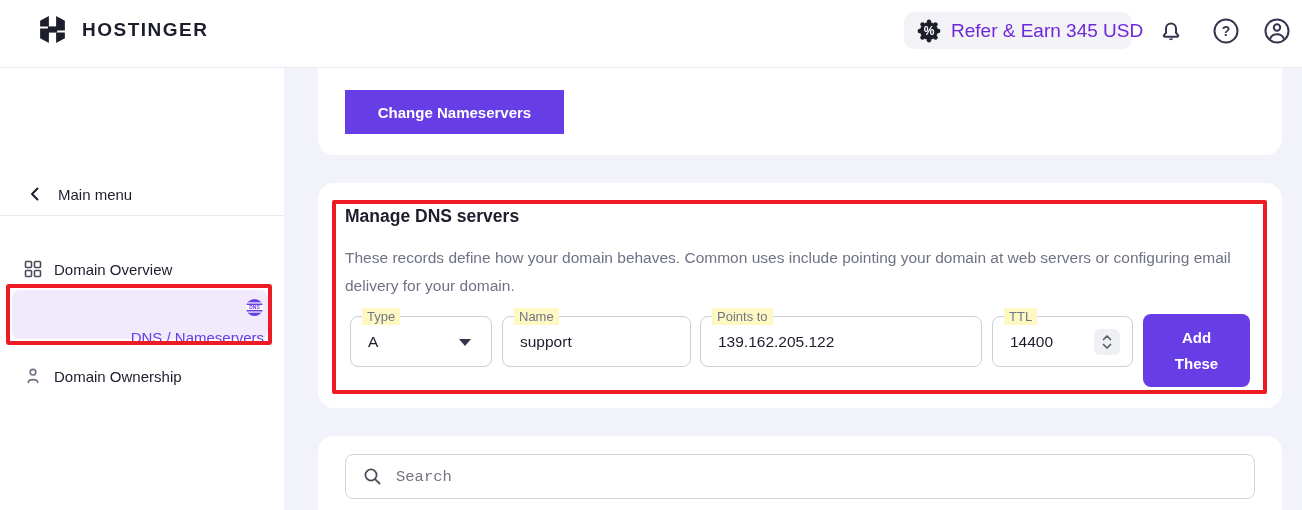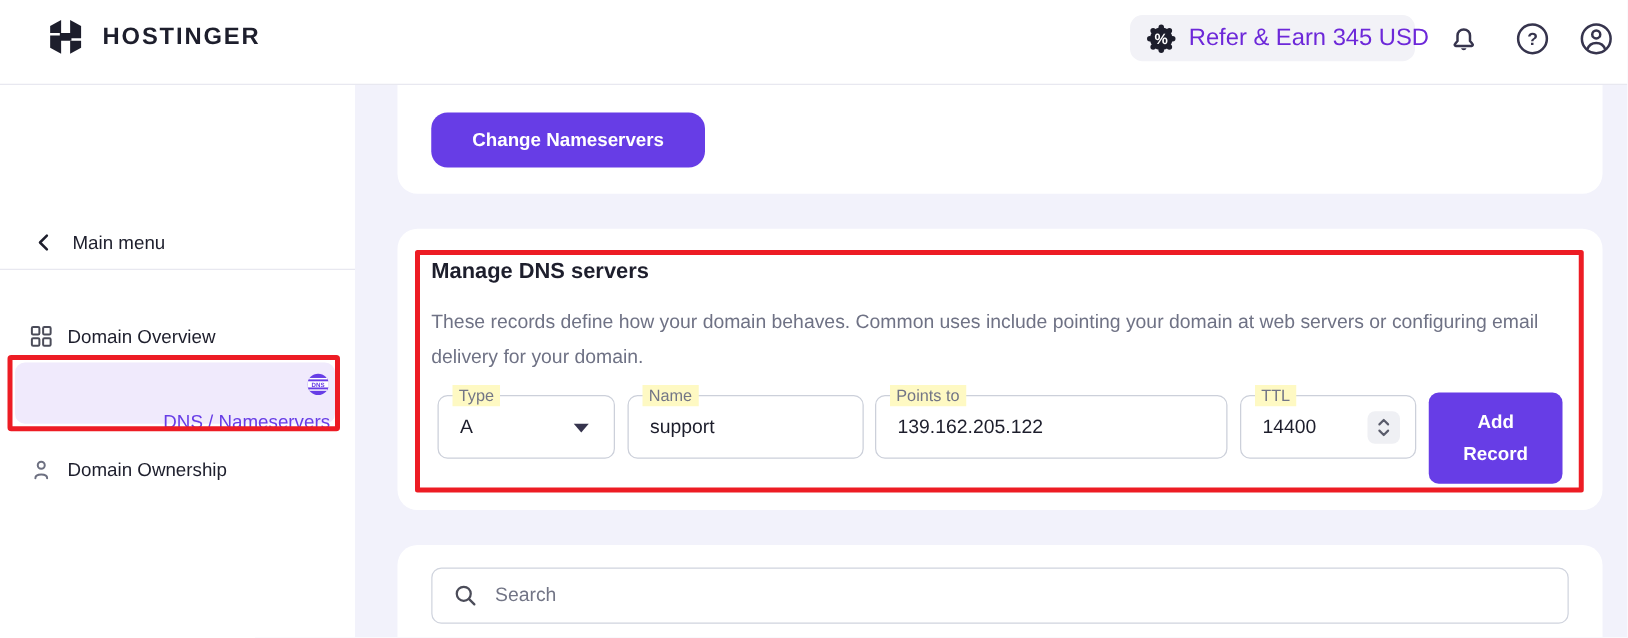--- a/index.html
+++ b/index.html
@@ -36,21 +36,21 @@
   .dns-active-bg { position:absolute; left:12px; top:222px; width:256px; height:49px;
                    background:#f0eafc; border-radius:8px; z-index:3; }
   .red-box-side { position:absolute; left:6px; top:216px; width:266px; height:61px;
                   border:4px solid #ed1c24; border-radius:3px; z-index:6; pointer-events:none; }
 
   
   .main-bg { position:absolute; left:284px; top:68px; width:1018px; height:442px; background:#f2f2fb; z-index:1; }
   .card { position:absolute; background:#fff; z-index:2; }
   .card-nameservers { left:318px; top:68px; width:964px; height:87px; border-radius:0 0 16px 16px; }
   .btn-change { position:absolute; left:27px; top:22px; width:219px; height:44px; background:#673de6;
-                border:none; border-radius:13px; color:#fff; font-family:inherit; font-size:15px;
+                border:none; border-radius:0; color:#fff; font-family:inherit; font-size:15px;
                 font-weight:700; cursor:pointer; }
   .card-dns { left:318px; top:183px; width:964px; height:225px; border-radius:16px; }
   .red-box-main { position:absolute; left:332px; top:200px; width:935px; height:194px;
                   border:4px solid #ed1c24; border-radius:2px; z-index:6; pointer-events:none; }
   .dns-title { position:absolute; left:27px; top:23px; font-size:17.5px; font-weight:700; color:#1d1e2c; }
   .dns-desc { position:absolute; left:27px; top:61px; width:892px; font-size:15.5px; color:#6f7285;
               line-height:27.5px; }
 
   .field { position:absolute; top:133px; height:51px; border:1px solid #ccd0da; border-radius:8px;
            background:#fff; }
@@ -71,21 +71,21 @@
              border-radius:6px; display:flex; align-items:center; justify-content:center; cursor:pointer; }
   .btn-add { position:absolute; left:825px; top:131px; width:107px; height:73px; background:#673de6;
              border:none; border-radius:8px; color:#fff; font-family:inherit; font-size:15px;
              font-weight:700; line-height:26px; cursor:pointer; padding:0 18px; text-align:center; }
 
   .card-search { left:318px; top:436px; width:964px; height:74px; border-radius:16px 16px 0 0; }
   .search-box { position:absolute; left:27px; top:18px; width:910px; height:45px;
                 border:1px solid #d0d4de; border-radius:8px; display:flex; align-items:center;
                 gap:14px; padding-left:17px; background:#fff; }
   .search-box input { flex:1; height:100%; border:none; outline:none; font-size:15.5px;
-                      font-family:Liberation Sans, sans-serif; color:#1d1e2c; background:transparent; }
+                      font-family:Liberation Mono, monospace; color:#1d1e2c; background:transparent; }
   .search-box input::placeholder { color:#727586; opacity:1; }
 
   svg { display:block; }
 </style>
 </head>
 <body>
 
 <div class="page">
 
   <div class="header">
@@ -228,21 +228,21 @@
       <span class="flabel">TTL</span>
       <input type="text" value="14400" style="">
       <div class="spinner">
         <svg width="14" height="18" viewBox="0 0 14 18" fill="none" stroke="#5a5c6b" stroke-width="1.7" stroke-linecap="round" stroke-linejoin="round">
           <polyline points="3.5,6.5 7,3 10.5,6.5"></polyline>
           <polyline points="3.5,11.5 7,15 10.5,11.5"></polyline>
         </svg>
       </div>
     </div>
 
-    <button class="btn-add">Add Record</button>
+    <button class="btn-add">Add These</button>
   </div>
   <div class="red-box-main"></div>
 
   <div class="card card-search">
     <div class="search-box">
       <span>
         <svg width="19" height="19" viewBox="0 0 19 19" fill="none" stroke="#4b4c59" stroke-width="1.8" stroke-linecap="round">
           <circle cx="8" cy="8" r="5.6"></circle>
           <line x1="12.3" y1="12.3" x2="16.5" y2="16.5"></line>
         </svg>

